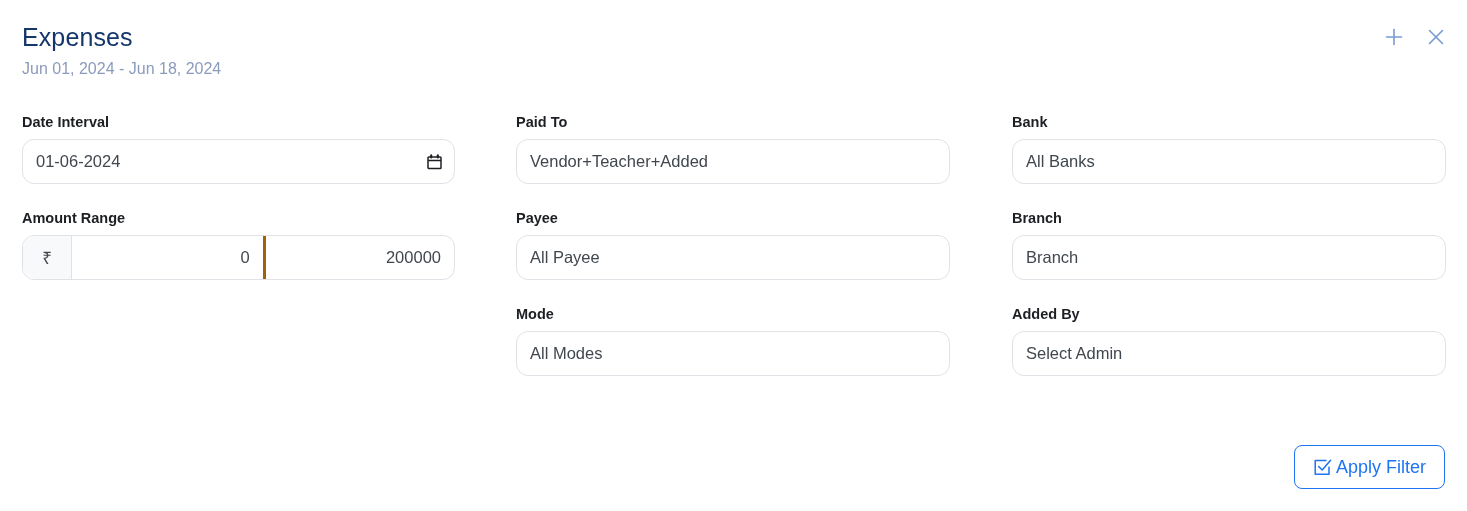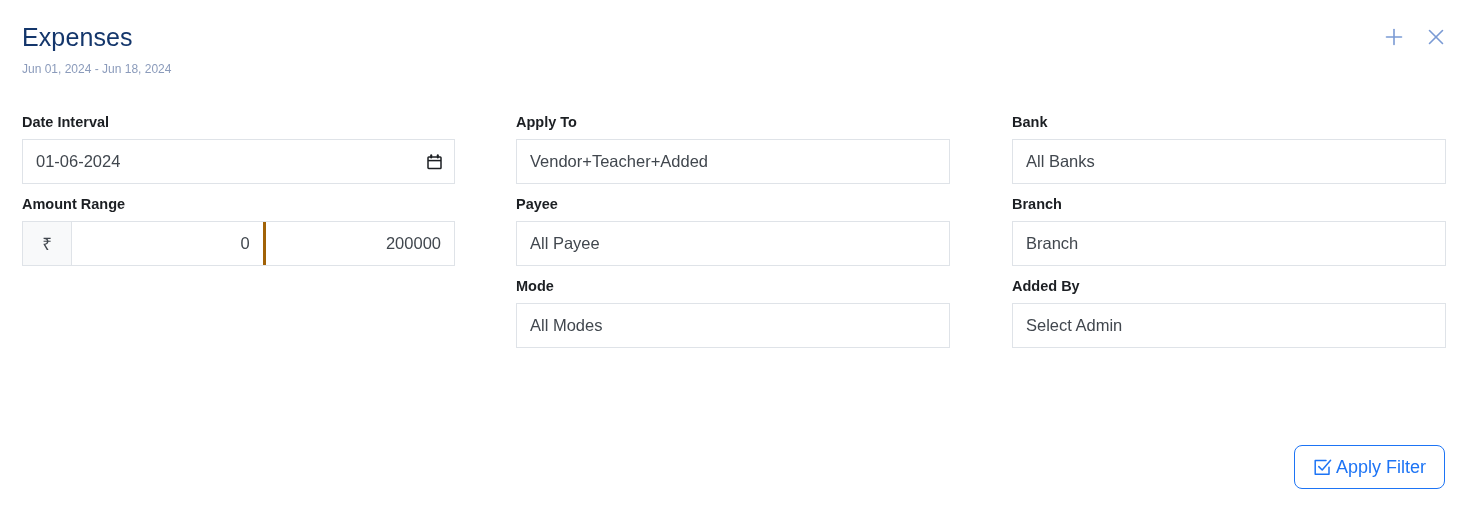--- a/index.html
+++ b/index.html
@@ -40,21 +40,21 @@
     line-height: 32px;
     font-weight: 400;
     color: #14366b;
     letter-spacing: 0.1px;
     white-space: nowrap;
   }
   .header-subtitle {
     position: absolute;
     left: 22px;
     top: 58px;
-    font-size: 12px;
+    font-size: 16px;
     line-height: 22px;
     font-weight: 400;
     color: #8b9bbb;
     white-space: nowrap;
   }
   .header-actions {
     position: absolute;
     right: 18px;
     top: 24px;
     display: flex;
@@ -83,35 +83,35 @@
     width: 100%;
   }
   .col {
     position: absolute;
     top: 0;
   }
   .col-1 { left: 22px;   width: 433px; }
   .col-2 { left: 516px;  width: 434px; }
   .col-3 { left: 1012px; width: 434px; }
 
-  .field { margin-bottom: 10px; }
+  .field { margin-bottom: 24px; }
   .field-label {
     font-size: 14.5px;
     font-weight: 700;
     color: #1c1f23;
     line-height: 20px;
     margin-bottom: 7px;
     white-space: nowrap;
   }
 
   .control {
     width: 100%;
     height: 45px;
     border: 1px solid #dfe3e8;
-    border-radius: 0;
+    border-radius: 12px;
     background: #ffffff;
     display: flex;
     align-items: stretch;
     overflow: hidden;
   }
 
   .text-value {
     flex: 1 1 auto;
     display: flex;
     align-items: center;
@@ -261,21 +261,21 @@
           <div class="amt-seg">200000</div>
         </div>
       </div>
 
 
     </div>
 
     <div class="col col-2">
 
       <div class="field">
-        <div class="field-label">Apply To</div>
+        <div class="field-label">Paid To</div>
         <div class="control">
           <div class="text-value">Vendor+Teacher+Added</div>
         </div>
       </div>
 
       <div class="field">
         <div class="field-label">Payee</div>
         <div class="control">
           <div class="text-value">All Payee</div>
         </div>

